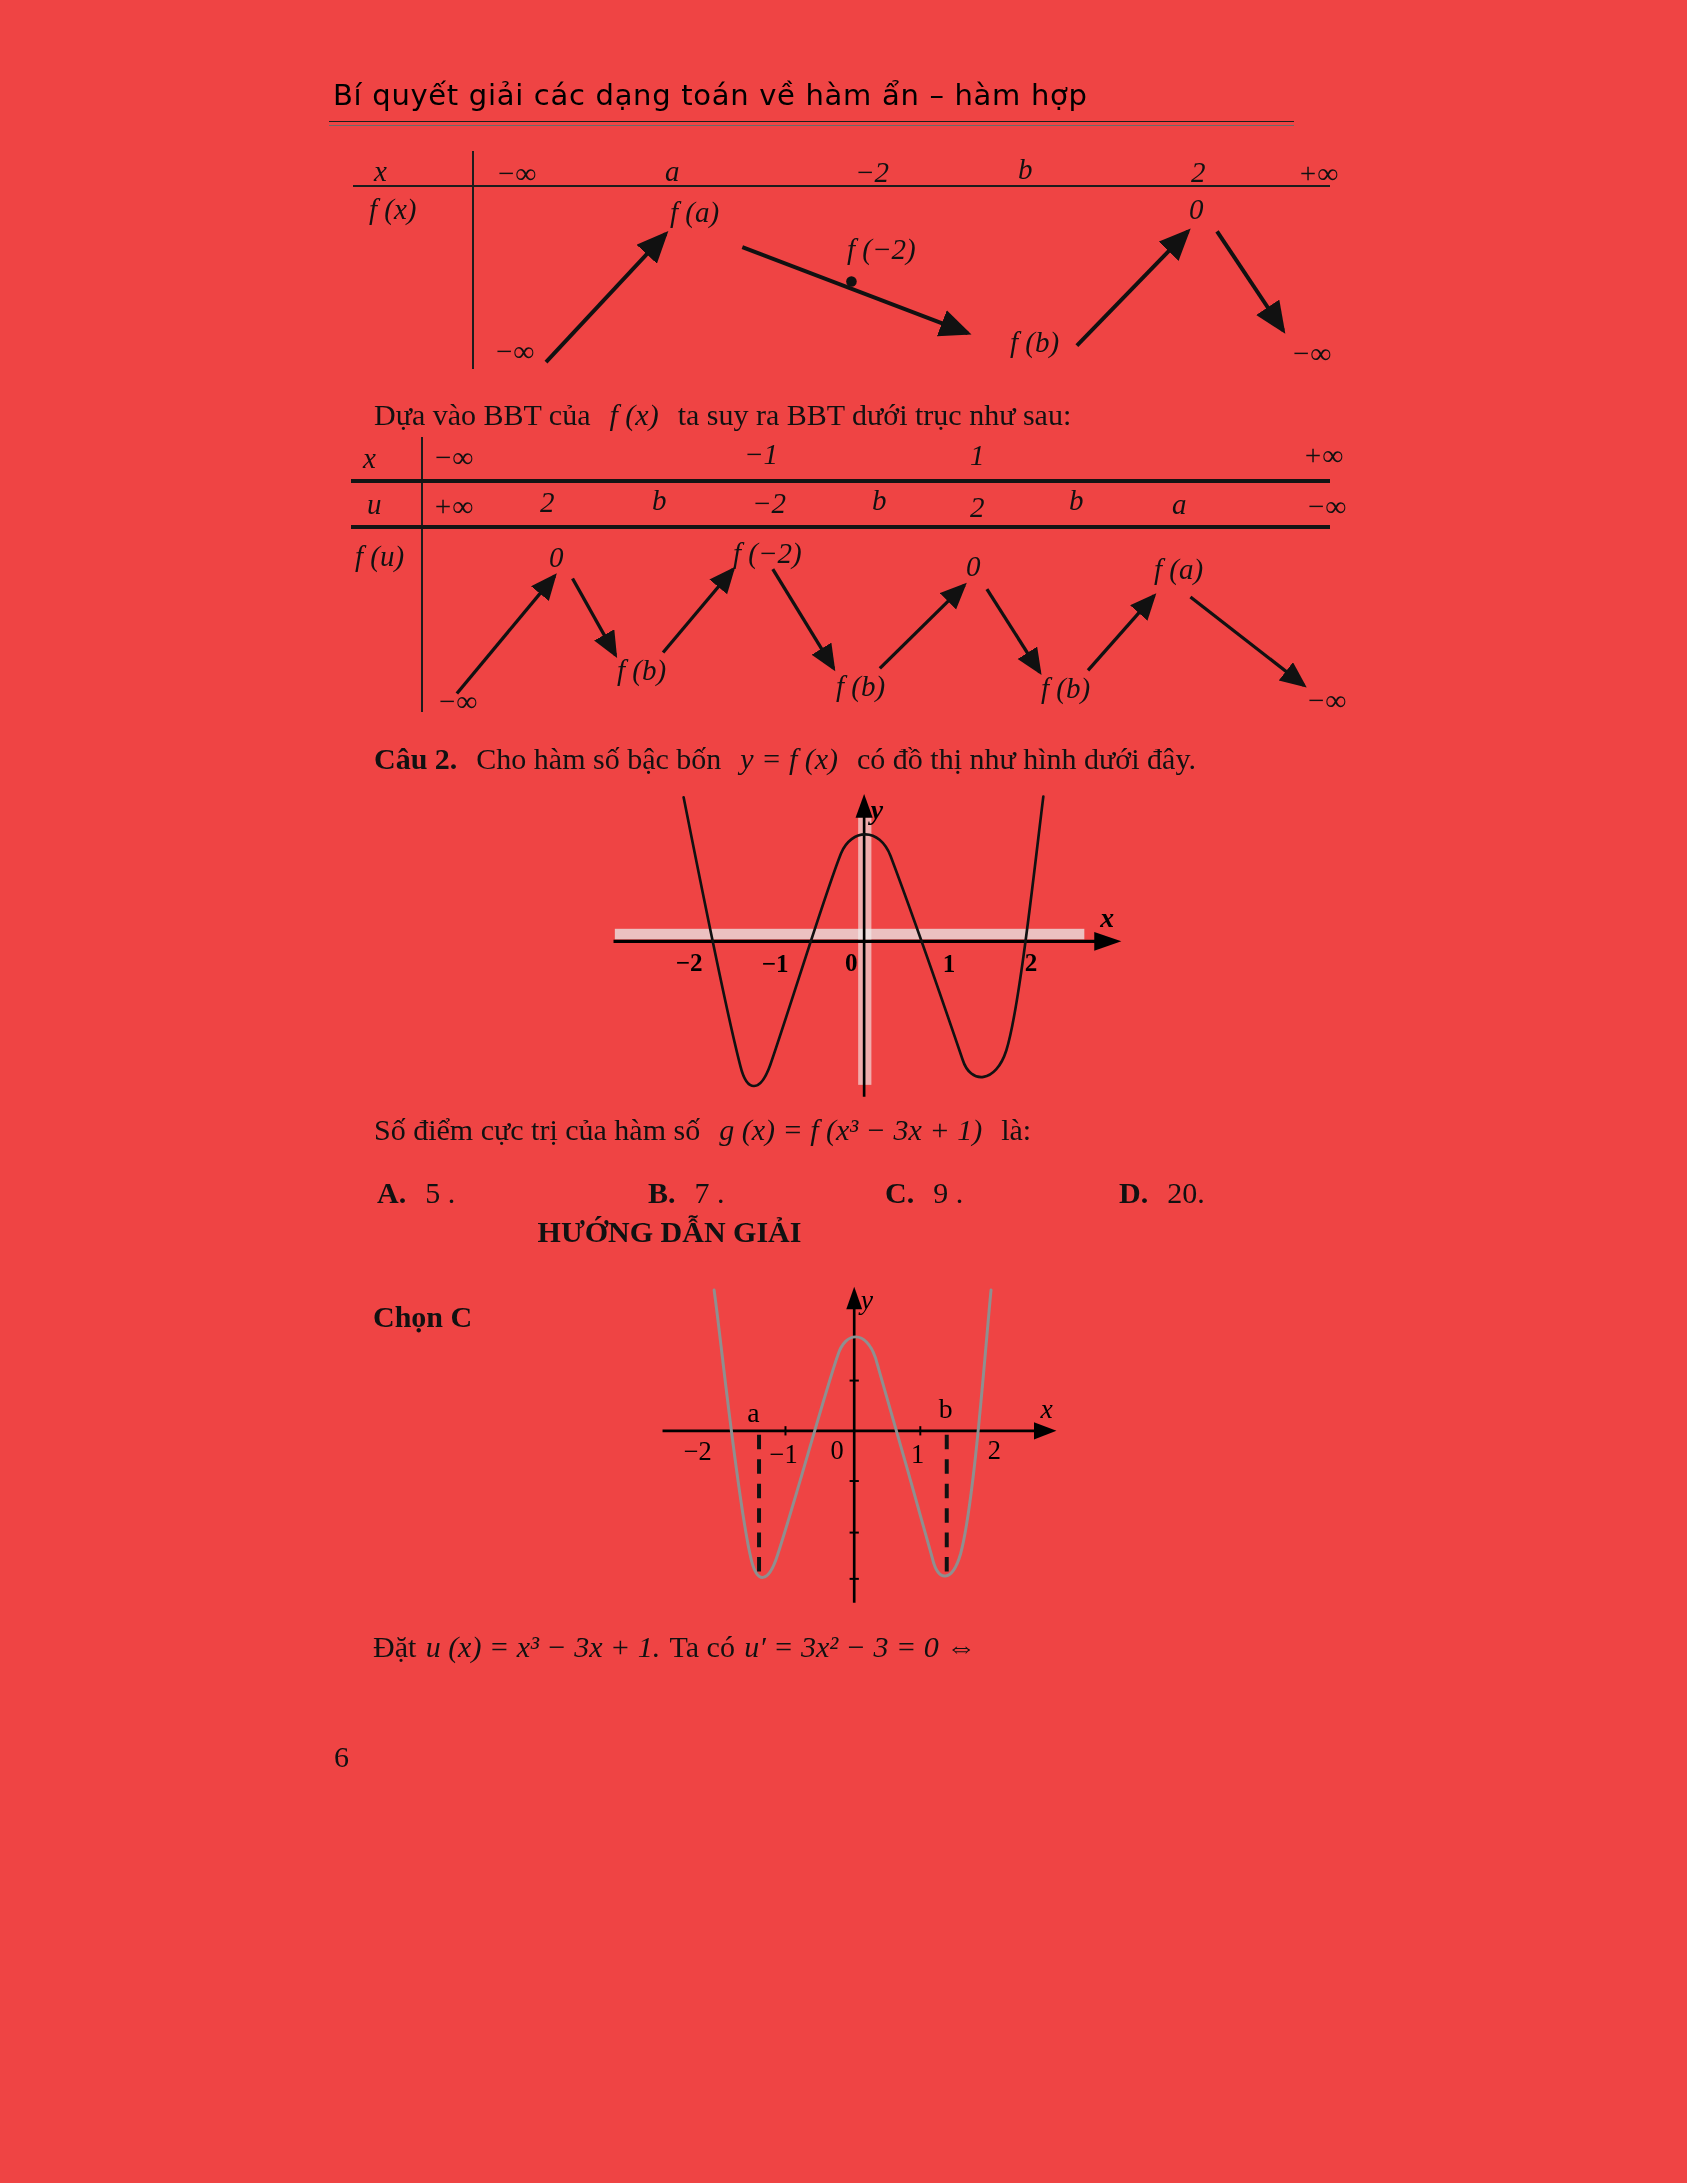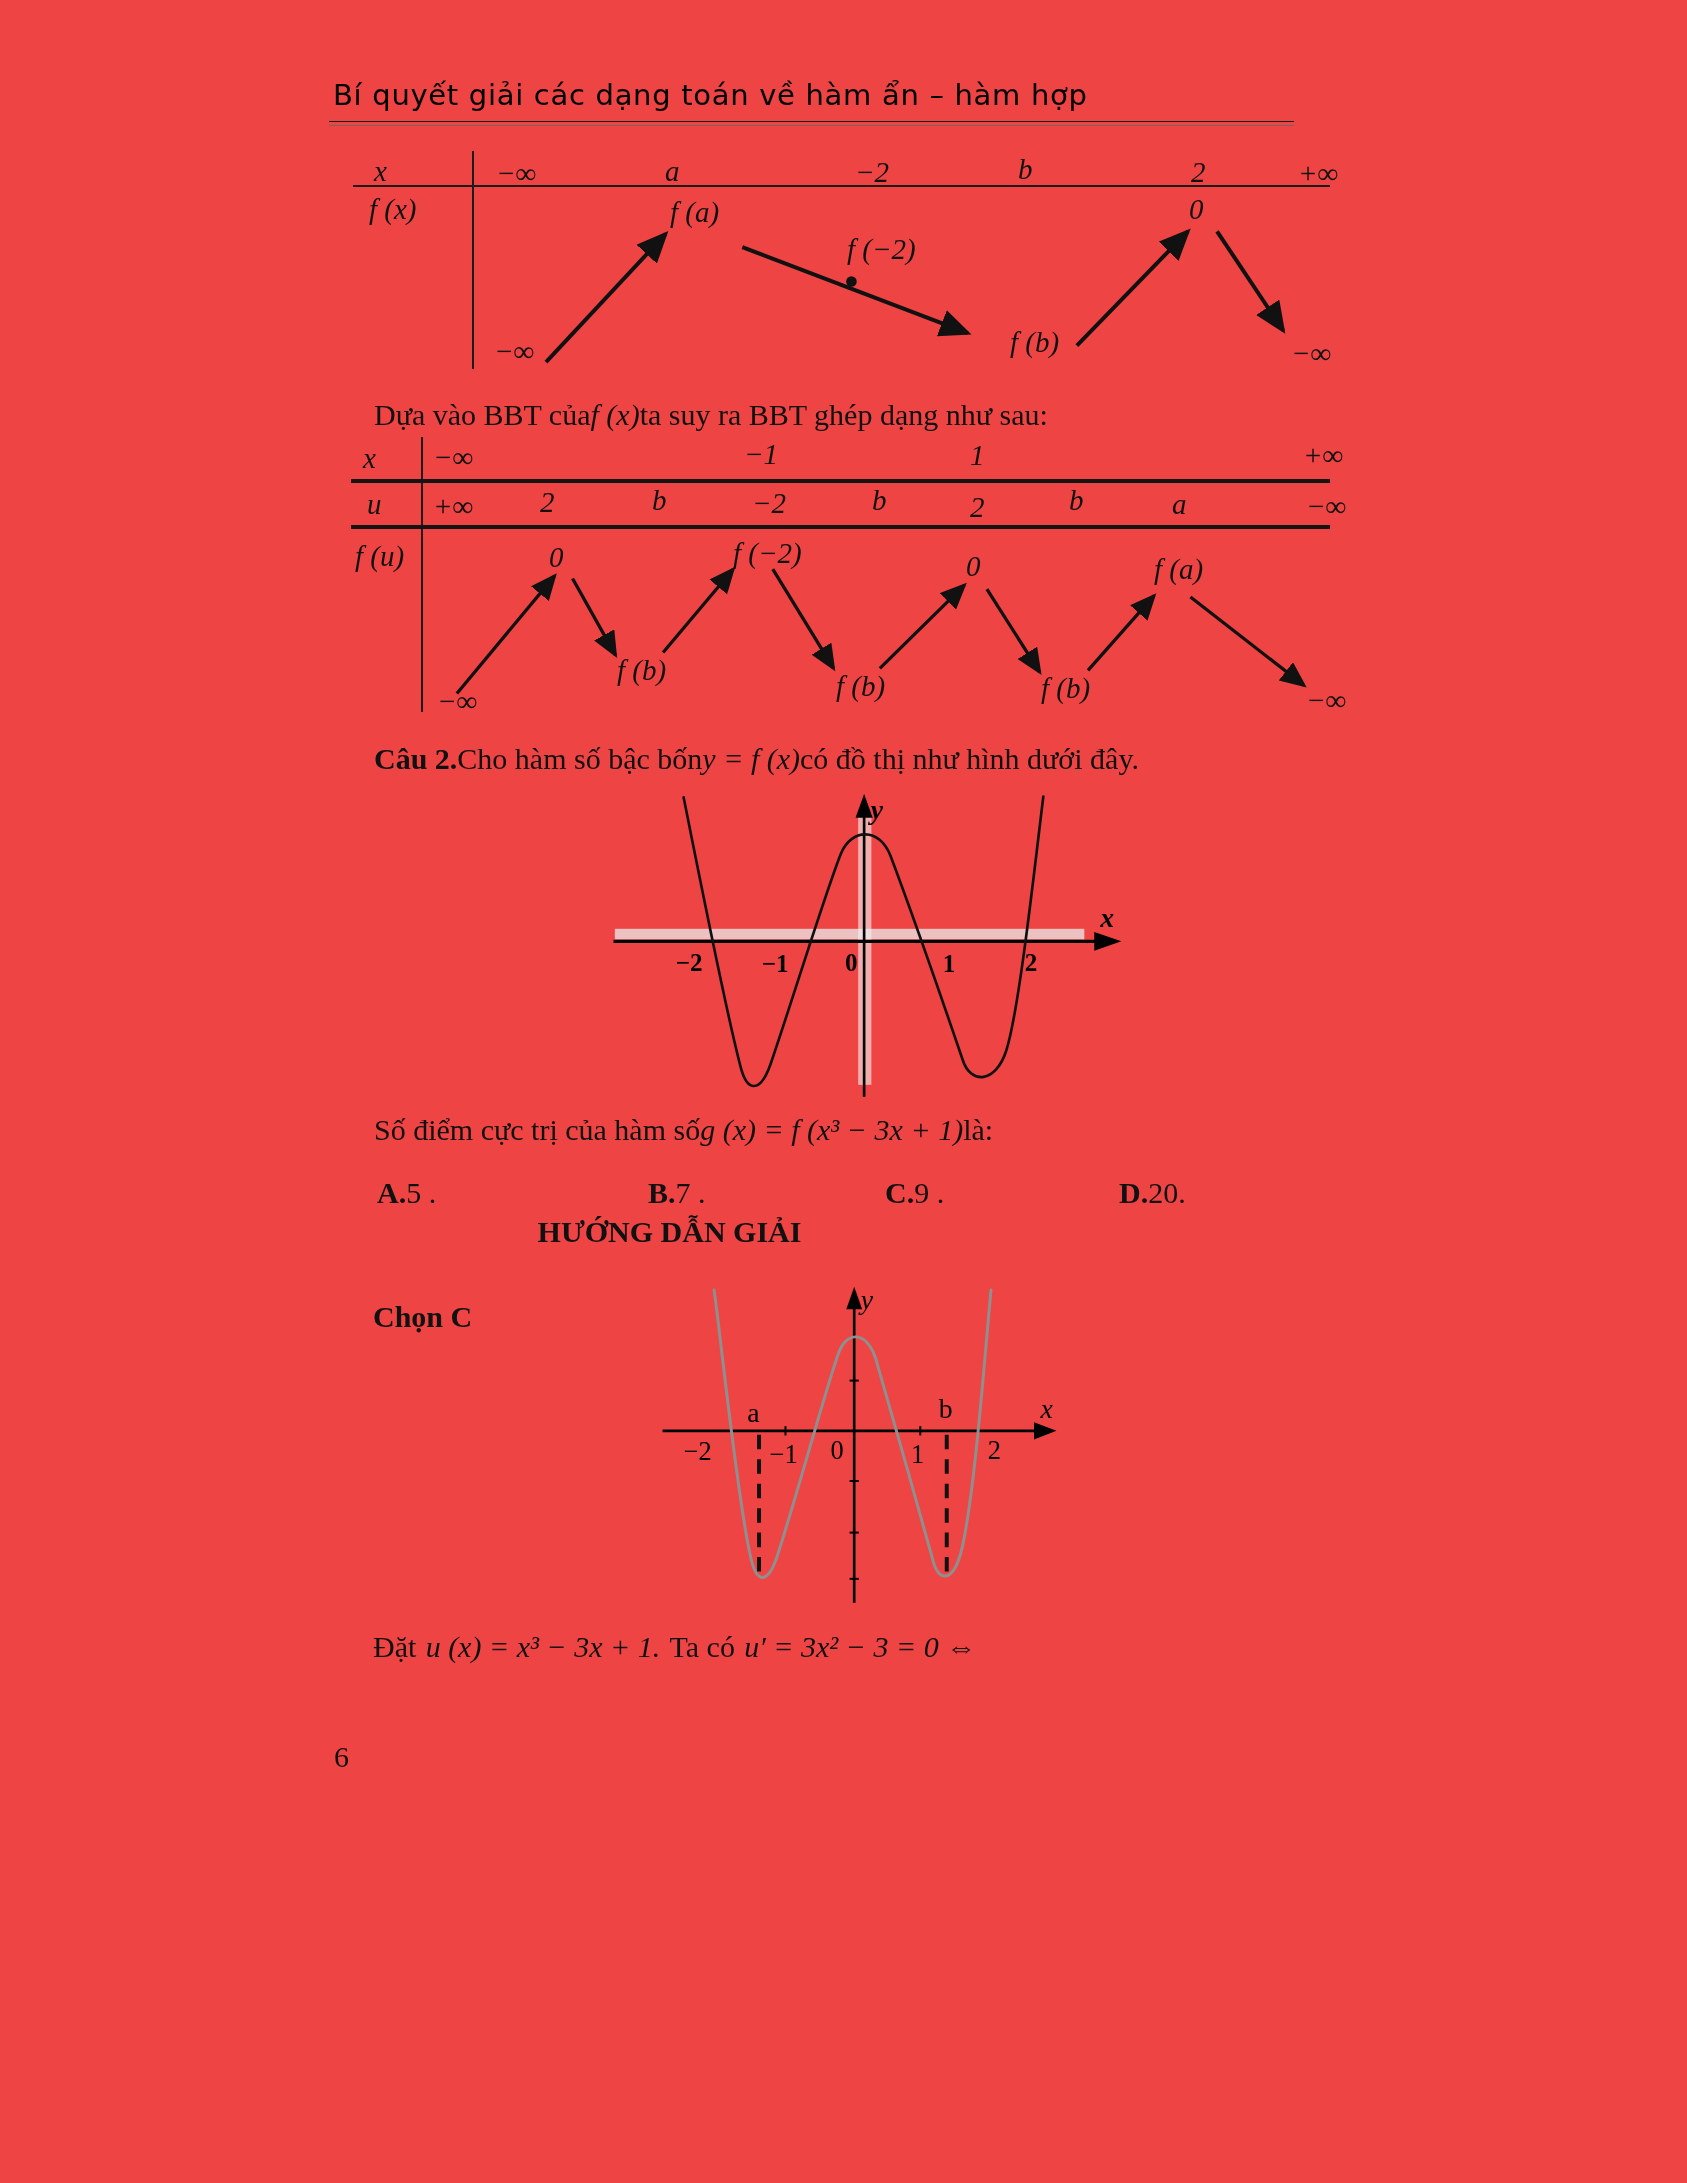--- a/index.html
+++ b/index.html
@@ -15,21 +15,21 @@
   .t44 { font-size:29px; line-height:1.15; }
   .t46 { font-size:30px; line-height:1.15; }
   .header-title {
     font-family:"DejaVu Sans","Liberation Sans",sans-serif;
     font-size:29px; letter-spacing:0.7px; color:#000; white-space:nowrap;
   }
   .hline { background:#1c1c1c; }
   .hline2 { background:#6a6a6a; }
   .vline { background:#1c1c1c; }
   .thick { background:#141414; }
-  .row { display:flex; align-items:baseline; column-gap:0; white-space:nowrap; }
+  .row { display:flex; align-items:baseline; column-gap:19px; white-space:nowrap; }
   .cases { display:flex; align-items:center; }
   .bracket {
     width:14.6px; height:87px; box-sizing:border-box;
     border-left:3.3px solid #111; border-top:3.3px solid #111; border-bottom:3.3px solid #111;
   }
   .case-col { display:flex; flex-direction:column; row-gap:14.6px; margin-left:6.6px; }
   svg text { font-family:"Liberation Serif","DejaVu Serif",serif; }
   .center-wrap { left:0; width:1339px; text-align:center; }
 </style>
 </head>
@@ -69,21 +69,21 @@
     <line x1="325" y1="327" x2="506" y2="133" stroke="#111" stroke-width="6" marker-end="url(#ah1)"></line>
     <line x1="622" y1="153" x2="963" y2="283" stroke="#111" stroke-width="6" marker-end="url(#ah1)"></line>
     <circle cx="787" cy="205" r="8" fill="#111"></circle>
     <line x1="1128" y1="302" x2="1296" y2="129" stroke="#111" stroke-width="6" marker-end="url(#ah1)"></line>
     <line x1="1340" y1="129" x2="1440" y2="279" stroke="#111" stroke-width="6" marker-end="url(#ah1)"></line>
   </svg>
 
   <div class="abs t46 row" style="left:374px; top:398px;">
     <span>Dựa vào BBT của</span>
     <span class="it">f (x)</span>
-    <span>ta suy ra BBT ghép dạng như sau:</span>
+    <span>ta suy ra BBT dưới trục như sau:</span>
   </div>
 
   <div class="abs t44 serif it" style="left:363px; top:442px;">x</div>
   <div class="abs vline" style="left:421px; top:437px; width:2px; height:275px;"></div>
 
   <div class="abs t44 serif it" style="left:433px;  top:441px;">−∞</div>
   <div class="abs t44 serif it" style="left:744px; top:438px;">−1</div>
   <div class="abs t44 serif it" style="left:970px; top:439px;">1</div>
   <div class="abs t44 serif it" style="left:1303px; top:439px;">+∞</div>
 

